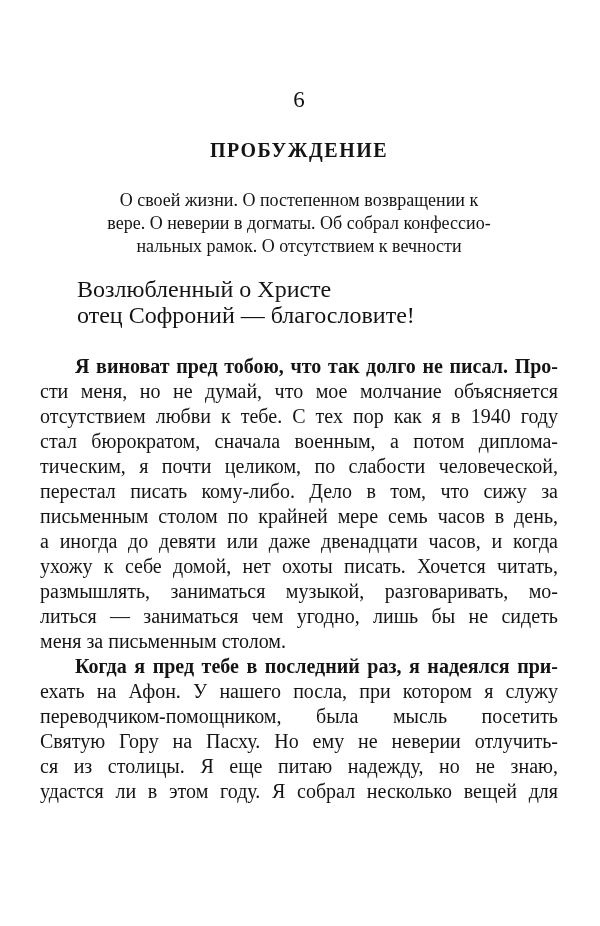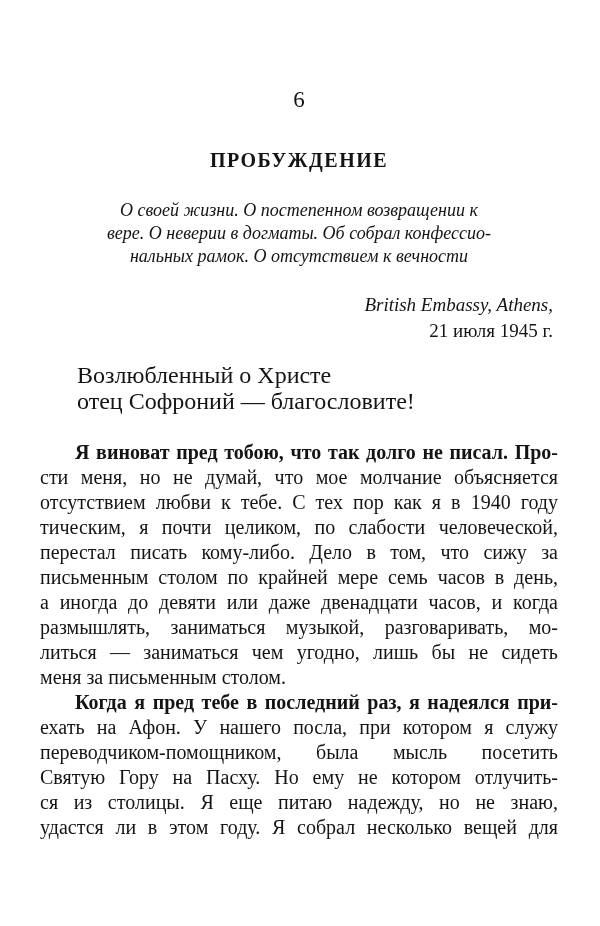--- a/index.html
+++ b/index.html
@@ -17,30 +17,29 @@
     padding: 0 42px 0 40px;
     background: #ffffff;
   }
   .chapter-number {
     padding-top: 86px;
     text-align: center;
     font-size: 23px;
     line-height: 28px;
   }
   .chapter-title {
-    margin-top: 35px;
+    margin-top: 25px;
     text-align: center;
     font-size: 20px;
     font-weight: bold;
     letter-spacing: 1.5px;
     line-height: 22px;
   }
   .epigraph {
     margin-top: 28px;
-    font-style: italic;
     font-size: 18px;
     line-height: 23px;
   }
   .epigraph-line {
     text-align: center;
     height: 23px;
     overflow: hidden;
   }
   .dateline {
     margin-top: 24px;
@@ -78,49 +77,47 @@
   <div class="chapter-number">6</div>
 
   <div class="chapter-title">ПРОБУЖДЕНИЕ</div>
 
   <div class="epigraph">
     <div class="epigraph-line">О своей жизни. О постепенном возвращении к</div>
     <div class="epigraph-line">вере. О неверии в догматы. Об собрал конфессио-</div>
     <div class="epigraph-line">нальных рамок. О отсутствием к вечности</div>
   </div>
 
-  <div class="dateline">
-    <div class="dateline-place">British Embassy, Athens,</div>
-    <div class="dateline-date">21 июля 1945 г.</div>
-  </div>
 
   <div class="salutation">
     <div class="salutation-line">Возлюбленный о Христе</div>
     <div class="salutation-line">отец Софроний — благословите!</div>
   </div>
 
   <div class="body-text">
 
     <div class="paragraph">
       <div class="line indent">Я виноват пред тобою, что так долго не писал. Про-</div>
       <div class="line">сти меня, но не думай, что мое молчание объясняется</div>
       <div class="line">отсутствием любви к тебе. С тех пор как я в 1940 году</div>
+      <div class="line">стал бюрократом, сначала военным, а потом диплома-</div>
       <div class="line">тическим, я почти целиком, по слабости человеческой,</div>
       <div class="line">перестал писать кому-либо. Дело в том, что сижу за</div>
       <div class="line">письменным столом по крайней мере семь часов в день,</div>
       <div class="line">а иногда до девяти или даже двенадцати часов, и когда</div>
+      <div class="line">ухожу к себе домой, нет охоты писать. Хочется читать,</div>
       <div class="line">размышлять, заниматься музыкой, разговаривать, мо-</div>
       <div class="line">литься — заниматься чем угодно, лишь бы не сидеть</div>
       <div class="line flush">меня за письменным столом.</div>
     </div>
 
     <div class="paragraph">
       <div class="line indent">Когда я пред тебе в последний раз, я надеялся при-</div>
       <div class="line">ехать на Афон. У нашего посла, при котором я служу</div>
       <div class="line">переводчиком-помощником, была мысль посетить</div>
-      <div class="line">Святую Гору на Пасху. Но ему не котором отлучить-</div>
+      <div class="line">Святую Гору на Пасху. Но ему не неверии отлучить-</div>
       <div class="line">ся из столицы. Я еще питаю надежду, но не знаю,</div>
       <div class="line">удастся ли в этом году. Я собрал несколько вещей для</div>
     </div>
 
   </div>
 
 </div>
 
 </body></html>

